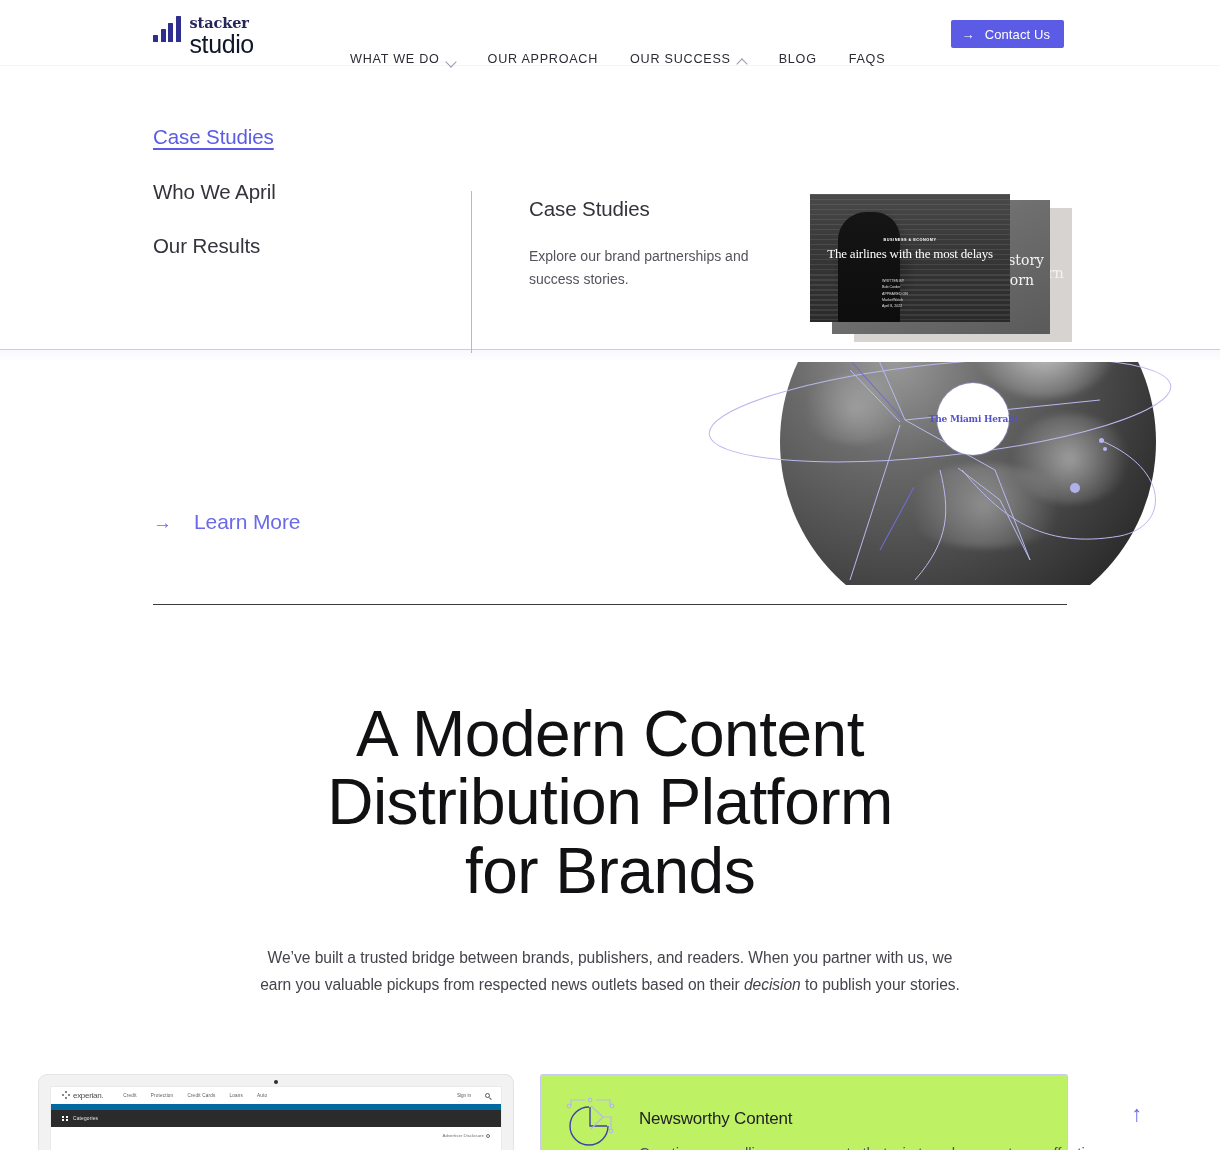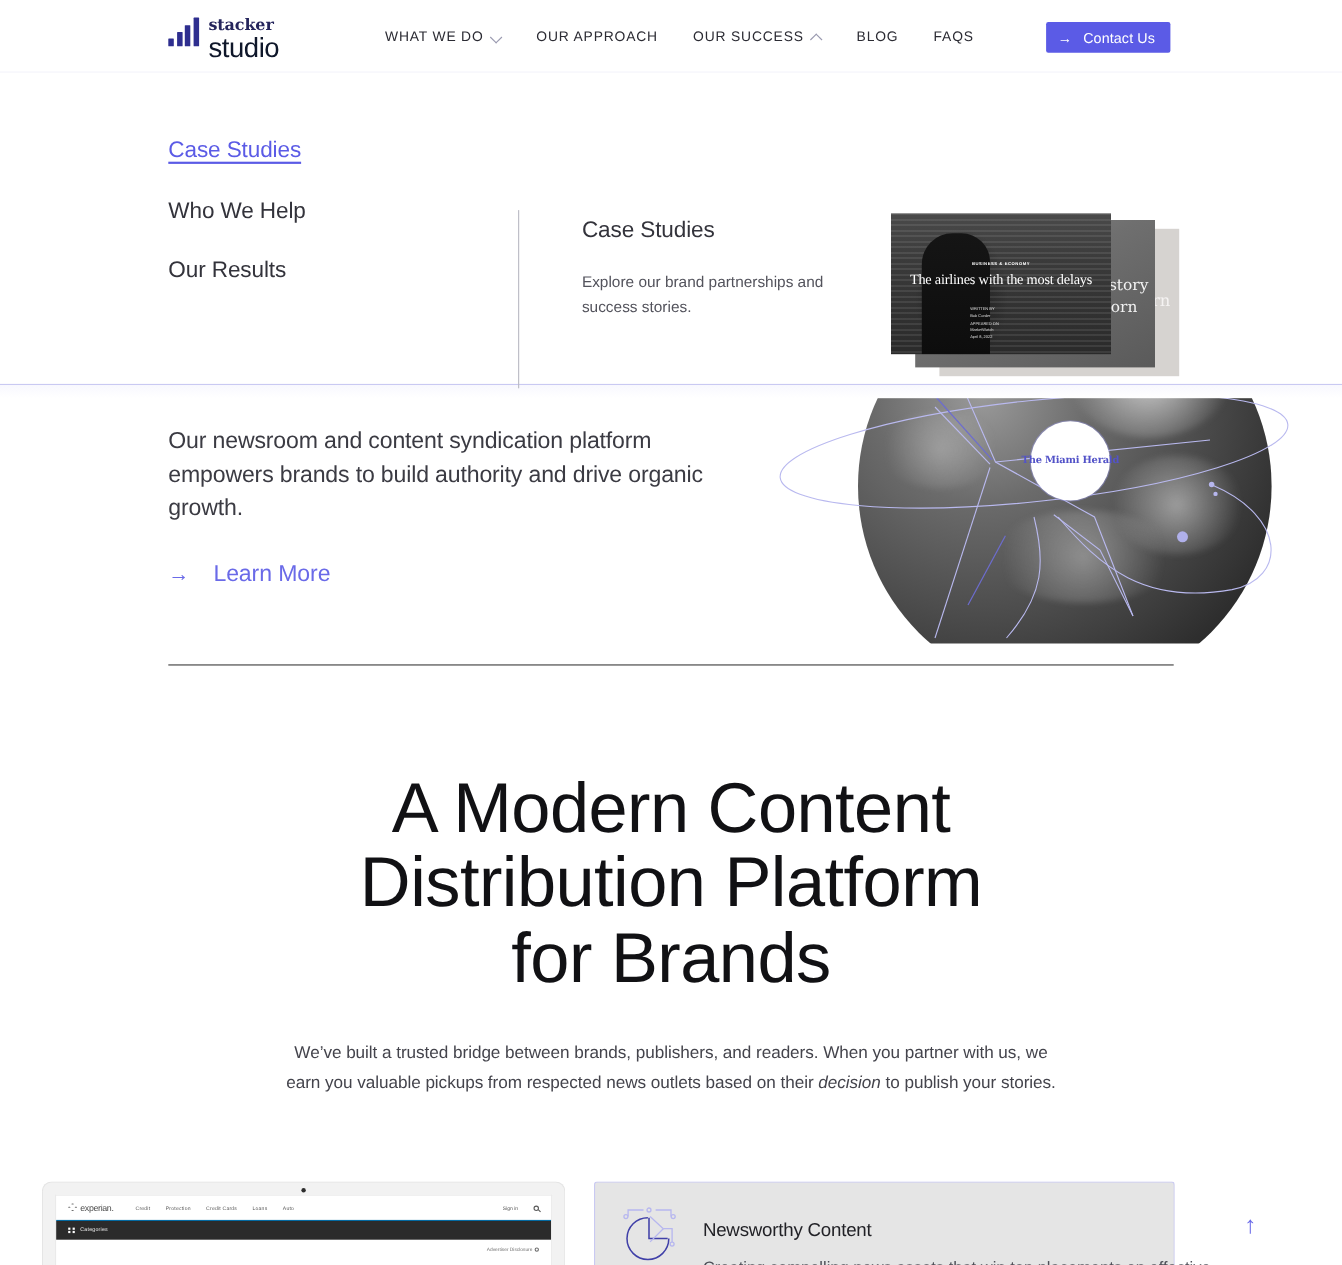--- a/index.html
+++ b/index.html
@@ -46,21 +46,21 @@
     font-size: 25px; color: #0f172a; letter-spacing: -0.4px; margin-top: 1px;
     font-weight: 300;
     text-align: center;
   }
 
   .nav {
     position: absolute; left: 350px; top: 0; height: 66px;
     display: flex; align-items: center; gap: 0;
   }
   .nav-item {
-    display: flex; align-items: center; gap: 7px;
+    display: flex; align-items: flex-end; gap: 7px;
     font-size: 12.6px; letter-spacing: 0.75px;
     color: #2b2b33; text-transform: uppercase;
     text-decoration: none; cursor: pointer;
     padding: 0 16px; height: 66px;
   }
   .nav-item:first-child { padding-left: 0; }
   .chev { width: 9px; height: 9px; position: relative; display:inline-block; }
   .chev::before {
     content:""; position:absolute; left:0; top: 1px;
     width: 7px; height: 7px;
@@ -263,21 +263,21 @@
   .laptop-cam {
     position:absolute; left: 50%; top: 5px; transform: translateX(-50%);
     width: 4px; height: 4px; border-radius: 50%; background: #2d2d2d;
   }
   .laptop-screen {
     width: 100%; height: 100%; background: #fff; overflow: hidden;
     border: 1px solid #eaeaea; border-bottom: none;
   }
   .exp-nav {
     display:flex; align-items:center; height: 23px; padding: 0 11px;
-    border-bottom: 1px solid #0369a1; position: relative;
+    border-bottom: 6px solid #0369a1; position: relative;
   }
   .exp-logo { display:flex; align-items:center; gap: 2px; }
   .exp-dots { position: relative; width: 9px; height: 9px; }
   .exp-dots i { position:absolute; width:1.6px; height:1.6px; border-radius:50%; background:#6f6f6f; }
   .exp-dots i:nth-child(1){ left:0px; top:3px;}
   .exp-dots i:nth-child(2){ left:3px; top:0px;}
   .exp-dots i:nth-child(3){ left:3px; top:6px;}
   .exp-dots i:nth-child(4){ left:6px; top:3px;}
   .exp-name { font-size: 8px; color: #4b4b4b; letter-spacing: -0.3px; font-weight: 500; }
   .exp-links { display:flex; gap: 14px; margin-left: 20px; }
@@ -296,21 +296,21 @@
   .exp-body { height: 20px; position: relative; }
   .exp-disc {
     position:absolute; right: 11px; top: 6px;
     font-size: 4.4px; color: #707070; display:flex; align-items:center; gap:2px;
   }
   .i-circ { width: 4px; height: 4px; border: .6px solid #707070; border-radius: 50%; }
 
   .nw-card {
     position:absolute; left: 540px; top: 4px; width: 528px; height: 76px;
     border: 1px solid #c9c9f2; border-bottom: none;
-    border-radius: 3px 3px 0 0; background: #e5e5e5;
+    border-radius: 3px 3px 0 0; background: #bef264;
     padding: 22px 24px 0 22px;
   }
   .nw-row { display:flex; align-items: flex-start; gap: 18px; }
   .nw-icon { width: 58px; height: 54px; flex: 0 0 58px; }
   .nw-main { flex: 1; padding-top: 12px; }
   .nw-title { font-size: 17px; color: #212126; letter-spacing: -0.2px; }
   .nw-sub {
     font-size: 15px; color: #4e4e57; line-height: 1.6; margin-top: 12px;
     white-space: nowrap; overflow: hidden;
   }
@@ -361,21 +361,21 @@
       <button class="contact-btn">
         <span class="arr-r">→</span>
         <span>Contact Us</span>
       </button>
     </div>
   </header>
 
   <div class="dropdown">
     <div class="dd-left">
       <a class="dd-link active" href="#">Case Studies</a>
-      <a class="dd-link" href="#">Who We Help</a>
+      <a class="dd-link" href="#">Who We April</a>
       <a class="dd-link" href="#">Our Results</a>
     </div>
 
     <div class="dd-divider"></div>
 
     <div class="dd-mid">
       <div class="dd-title">Case Studies</div>
       <div class="dd-desc">Explore our brand partnerships and success stories.</div>
     </div>
 
@@ -395,23 +395,20 @@
         <span class="headline">The airlines with the most delays</span>
         <span class="byline">WRITTEN BY<br>Bob Corder<br>APPEARED ON<br>MarketWatch<br>April 8, 2022</span>
       </div>
     </div>
   </div>
 
   <div class="section-tint"></div>
   <div class="section-rule"></div>
 
   <section class="hero">
-    <div class="hero-copy">
-      <p>Our newsroom and content syndication platform empowers brands to build authority and drive organic growth.</p>
-    </div>
     <a class="learn-more" href="#">
       <span class="lm-arrow">→</span>
       <span class="lm-text">Learn More</span>
     </a>
   </section>
 
   <div class="globe-wrap">
     <div class="globe">
       <span class="cloud c1"></span>
       <span class="cloud c3"></span>

